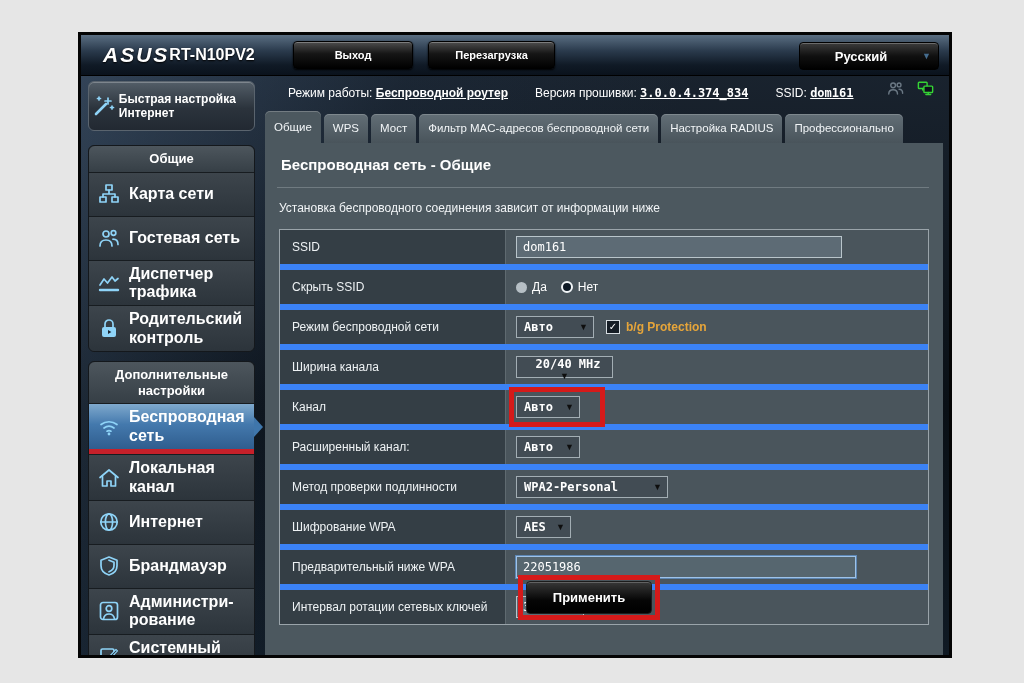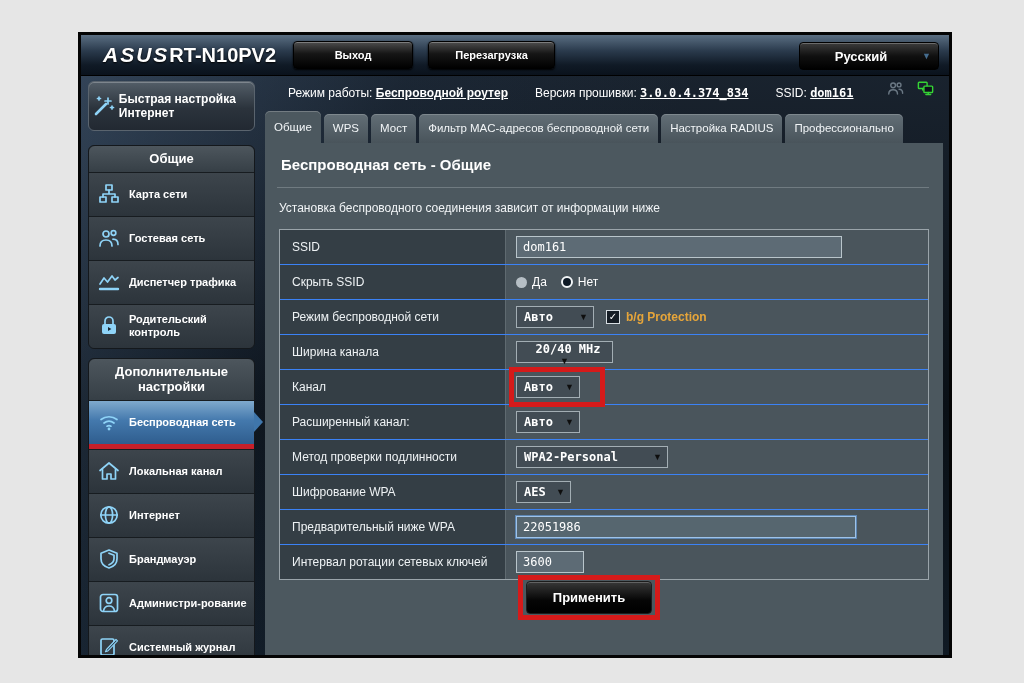--- a/index.html
+++ b/index.html
@@ -9,21 +9,21 @@
           linear-gradient(115deg,rgba(95,125,160,.38),rgba(40,60,85,.15) 30%,transparent 55%),
           linear-gradient(#1b2531,#0a1016 60%,#101a24);
           border:3px solid #040404;overflow:hidden;}
   
   .topbar{position:absolute;left:0;top:0;right:0;height:40px;
           background:linear-gradient(#5a6e82,#2a3a4c 40%,#101a26 75%,#0a121c);
           border-bottom:1px solid #000;}
   .brand{position:absolute;left:22px;top:0;height:40px;display:flex;align-items:center;}
   .logo{color:#fff;font-weight:bold;font-style:italic;font-size:21px;letter-spacing:2px;
         text-shadow:0 1px 2px #000;}
-  .model{color:#fff;font-weight:bold;font-size:20px;text-shadow:0 1px 2px #000;}
+  .model{color:#fff;font-weight:bold;font-size:16px;text-shadow:0 1px 2px #000;}
   .topbtn{position:absolute;top:6px;height:28px;border:1px solid #000;border-radius:4px;cursor:pointer;
           background:linear-gradient(#4d4d4d,#161616 45%,#000);color:#fff;font-weight:bold;font-size:11px;
           font-family:"Liberation Sans",sans-serif;box-shadow:inset 0 1px 0 rgba(255,255,255,.28),0 1px 2px #000;}
   .btn-logout{left:212px;width:120px;}
   .btn-reboot{left:347px;width:127px;}
   .langsel{position:absolute;right:10px;top:7px;width:138px;height:26px;border:1px solid #000;border-radius:4px;
            background:linear-gradient(#3c3c3c,#101010 50%,#000);display:flex;align-items:center;cursor:pointer;
            box-shadow:inset 0 1px 0 rgba(255,255,255,.25);}
   .langsel .val{flex:1;text-align:center;color:#fff;font-weight:bold;font-size:13px;}
   .langsel .tri{color:#456c8e;font-size:9px;margin-right:7px;}
@@ -40,21 +40,21 @@
   .tab{height:29px;line-height:29px;padding:0 9px;border-radius:5px 5px 0 0;cursor:pointer;
        background:linear-gradient(#626e76,#49545b);color:#f2f5f7;font-size:11.5px;white-space:nowrap;
        box-shadow:inset 0 1px 0 rgba(255,255,255,.18);}
   .tab.active{height:32px;line-height:32px;background:#4c585f;box-shadow:inset 0 1px 0 rgba(255,255,255,.22);}
   
   .content{position:absolute;left:184px;top:108px;width:678px;bottom:0;background:#4c585f;}
   .page-title{position:absolute;left:16px;top:13px;color:#fff;font-size:15px;font-weight:bold;}
   .title-rule{position:absolute;left:12px;right:14px;top:44px;height:1px;background:#707b81;}
   .page-desc{position:absolute;left:14px;top:58px;color:#f2f5f7;font-size:12px;}
   .formtable{position:absolute;left:14px;top:86px;width:648px;border:1px solid #9aa4aa;}
-  .frow{display:flex;height:34px;border-top:1px solid #3b82f6;}
+  .frow{display:flex;height:34px;border-top:6px solid #3b82f6;}
   .frow:first-child{border-top:none;}
   .flabel{width:226px;background:#343e45;color:#eef2f4;font-size:12px;display:flex;align-items:center;
           padding-left:12px;box-sizing:border-box;border-right:1px solid #5f6a70;}
   .fvalue{flex:1;background:#4a555c;display:flex;align-items:center;padding-left:10px;}
   .tinput{height:20px;background:#5d6b75;border:1px solid #b9c5cb;color:#fff;padding:0 6px;
           font-family:"DejaVu Sans Mono",monospace;font-size:12px;box-sizing:content-box;}
   .tinput.focus{border:1px solid #9fc3e8;box-shadow:0 0 0 1px #5d87b4;background:#56666f;}
   .fsel{height:22px;background:#424c54;border:1px solid #a3aeb4;display:inline-flex;align-items:center;
         cursor:pointer;box-sizing:border-box;}
   .fsel-val{flex:1;color:#fff;font-family:"DejaVu Sans Mono",monospace;font-size:12px;font-weight:bold;
@@ -83,21 +83,21 @@
   .qs-icon{width:40px;display:flex;justify-content:center;}
   .qs-label{color:#fff;font-size:12px;font-weight:bold;line-height:1.2;padding-right:4px;}
   .side-sections{margin-top:14px;}
   .side-section{background:#2b3238;border:1px solid #14181c;border-radius:6px;margin-bottom:9px;}
   .side-header{background:linear-gradient(#4d565d,#363f46);color:#fff;font-size:13px;font-weight:bold;
                text-align:center;padding:5px 4px;border-radius:6px 6px 0 0;line-height:1.2;}
   .side-item{display:flex;align-items:center;min-height:43px;border-top:1px solid #171c20;cursor:pointer;
              background:linear-gradient(#3d454c,#2c343b);position:relative;}
   .side-item:last-child{border-radius:0 0 6px 6px;}
   .si-icon{width:40px;display:flex;justify-content:center;flex:none;}
-  .si-label{color:#fff;font-size:11px;font-weight:bold;line-height:1.15;padding:4px 2px 4px 0;}
+  .si-label{color:#fff;font-size:16px;font-weight:bold;line-height:1.15;padding:4px 2px 4px 0;}
   .side-item.active{background:linear-gradient(#7fa9cd,#4479ad 45%,#2f5d8e);}
   .side-item.active::after{content:"";position:absolute;right:-9px;top:50%;margin-top:-10px;
              border-left:9px solid #3f76ab;border-top:10px solid transparent;border-bottom:10px solid transparent;}
   .redbar{height:5px;background:#c6202a;}
 </style>
 </head>
 <body>
 
 <div class="stage">
   <div class="window">

